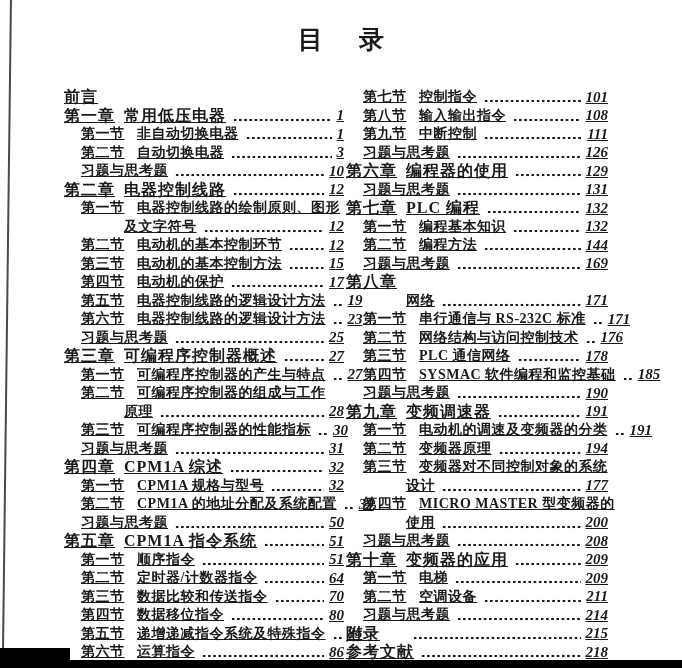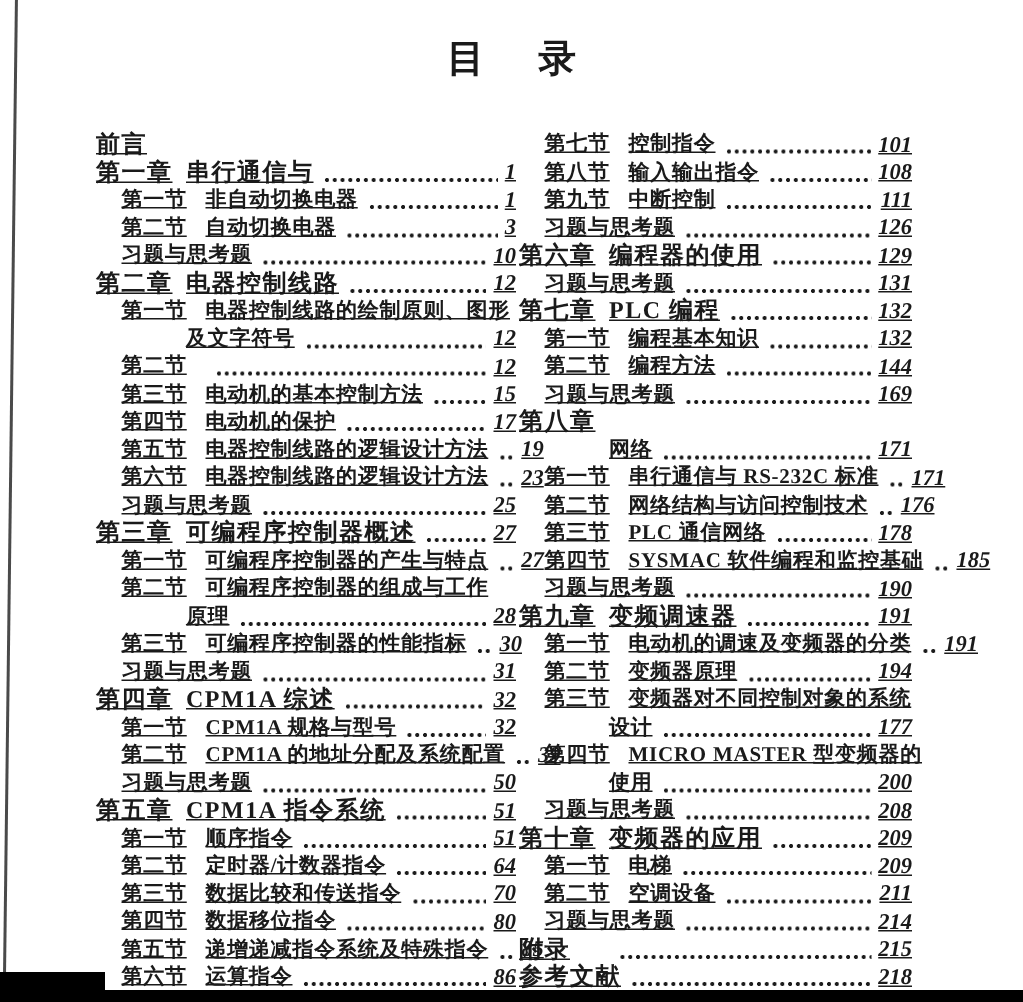--- a/index.html
+++ b/index.html
@@ -66,21 +66,21 @@
   </div>
 
   <div class="col col-left">
       <div class="row front">
 
     <span class="t">前言</span>
 
   </div>
       <div class="row chapter">
     <span class="label">第一章</span>
-    <span class="t">串行通信与</span>
+    <span class="t">常用低压电器</span>
     <span class="leader"></span>
     <span class="pnum">1</span>
   </div>
       <div class="row section">
     <span class="label">第一节</span>
     <span class="t">非自动切换电器</span>
     <span class="leader"></span>
     <span class="pnum">1</span>
   </div>
       <div class="row section">
@@ -107,20 +107,21 @@
 
   </div>
       <div class="row cont">
 
     <span class="t">及文字符号</span>
     <span class="leader"></span>
     <span class="pnum">12</span>
   </div>
       <div class="row section">
     <span class="label">第二节</span>
+    <span class="t">电动机的基本控制环节</span>
     <span class="leader"></span>
     <span class="pnum">12</span>
   </div>
       <div class="row section">
     <span class="label">第三节</span>
     <span class="t">电动机的基本控制方法</span>
     <span class="leader"></span>
     <span class="pnum">15</span>
   </div>
       <div class="row section">

